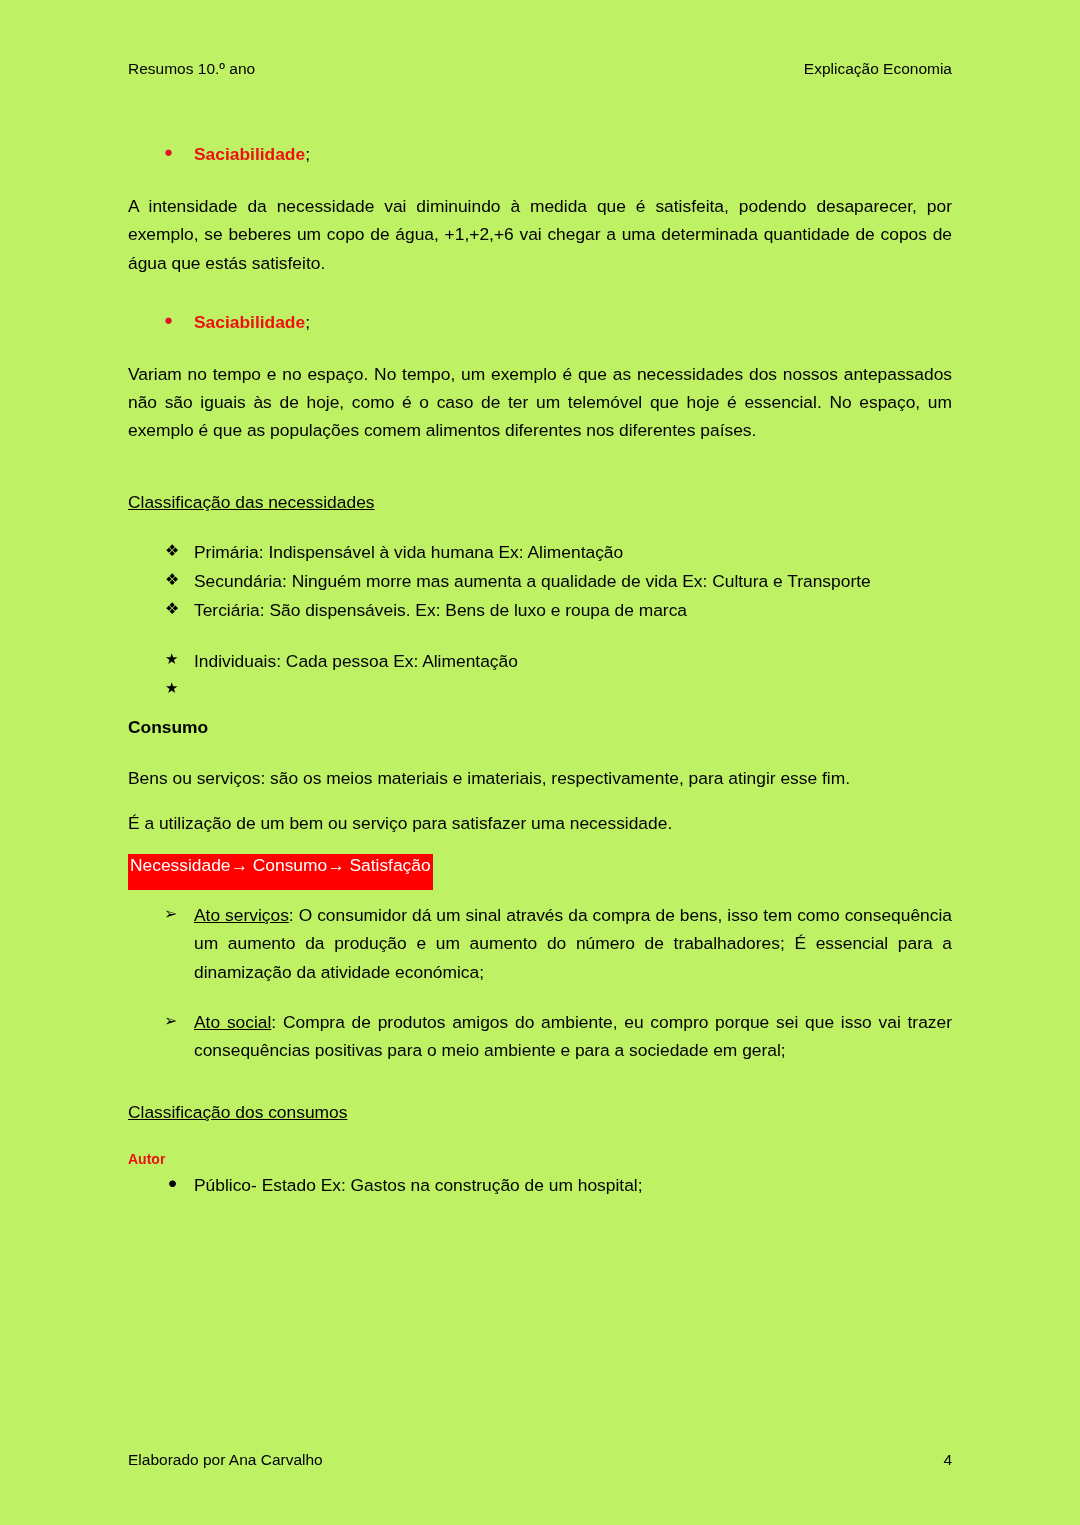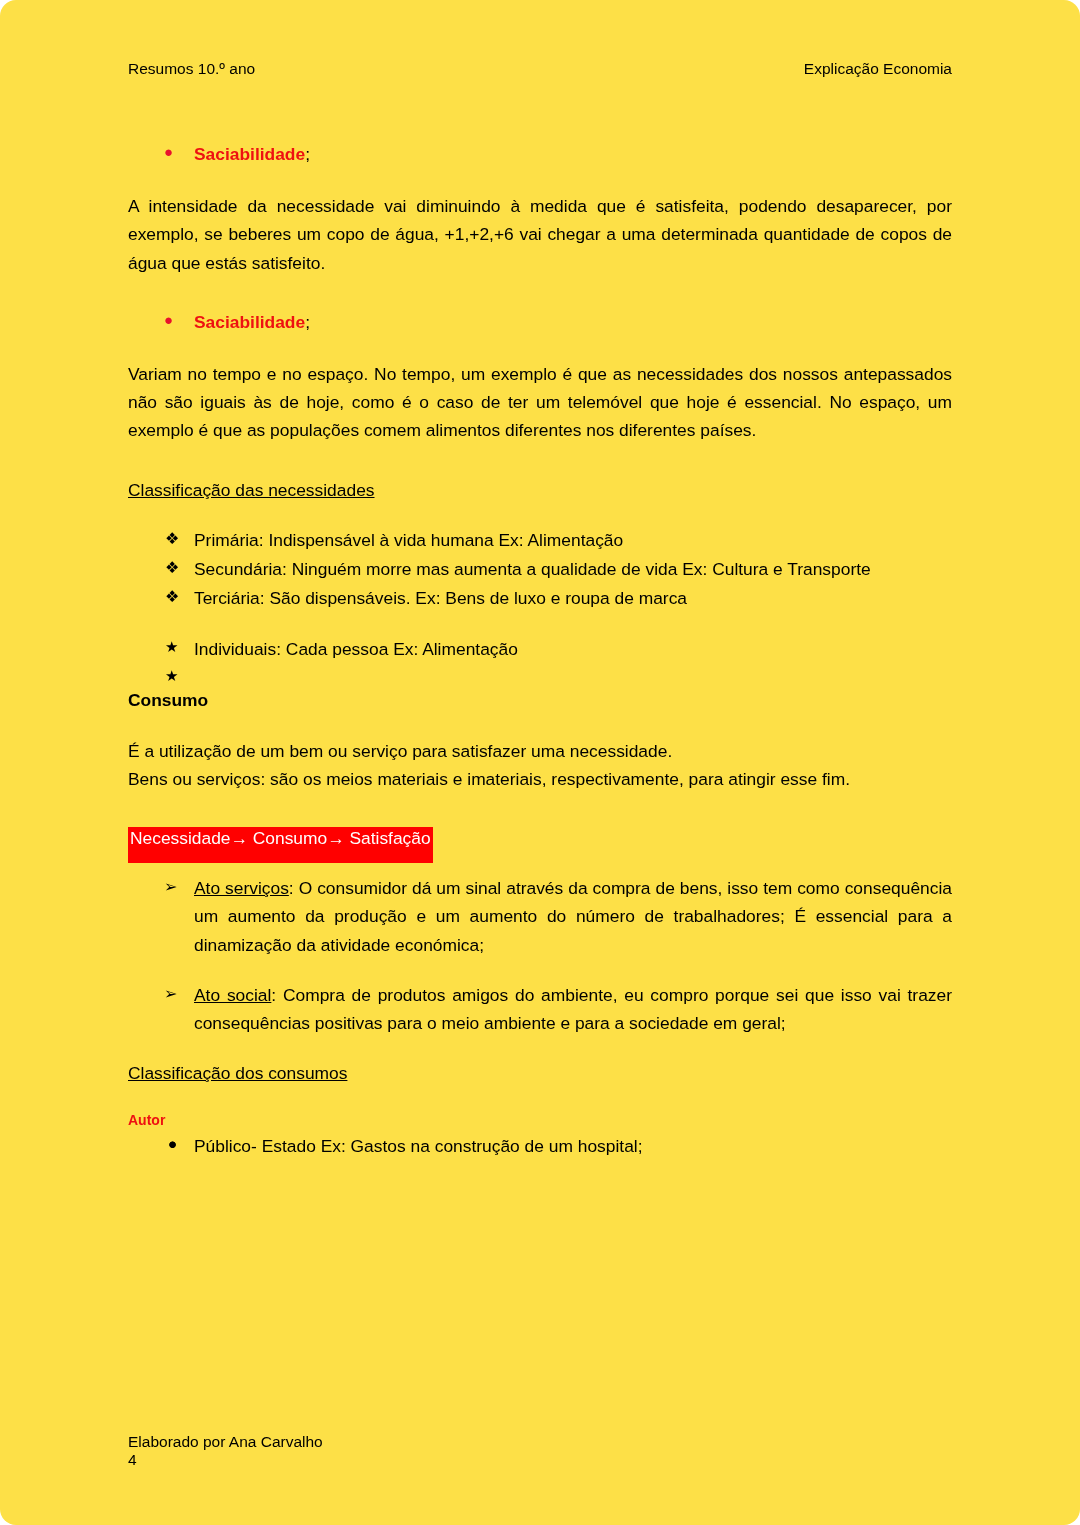--- a/index.html
+++ b/index.html
@@ -8,24 +8,23 @@
     background: #ffffff;
   }
   body {
     font-family: "Liberation Sans", sans-serif;
     color: #000000;
   }
   .page {
     position: relative;
     width: 1080px;
     height: 1525px;
-    background: #fde047;
+    background: #bef264;
     overflow: hidden;
     box-sizing: border-box;
-    border-radius: 16px;
   }
 
   
   .runhead {
     position: absolute;
     left: 128px;
     right: 128px;
     top: 60px;
     display: flex;
     justify-content: space-between;
@@ -34,21 +33,20 @@
   }
   .runfoot {
     position: absolute;
     left: 128px;
     right: 128px;
     bottom: 55px;
     display: flex;
     justify-content: space-between;
     font-size: 15.5px;
     line-height: 1.2;
-    flex-direction: column;
   }
 
   
   .content {
     position: absolute;
     left: 128px;
     top: 140px;
     width: 824px;
   }
 
@@ -148,25 +146,27 @@
     font-size: 15px;
     color: #000;
   }
 
   
   .u { text-decoration: underline; }
   .sec-head {
     font-size: 17.4px;
     line-height: 1.62;
     text-decoration: underline;
+    margin-top: 12px;
   }
   .bold-head {
     font-size: 17.4px;
     line-height: 1.62;
     font-weight: bold;
+    margin-top: 15px;
   }
   .red-head {
     font-size: 14px;
     line-height: 1.62;
     font-weight: bold;
     color: #ee1111;
   }
   .hl {
     background: #ff0000;
     color: #ffffff;
@@ -250,22 +250,22 @@
         <span class="bul">★</span>
       </li>
     </ul>
 
     <div class="spacer-md"></div>
 
     <div class="bold-head">Consumo</div>
 
     <div class="spacer-md"></div>
 
+    <p class="para">Bens ou serviços: são os meios materiais e imateriais, respectivamente, para atingir esse fim.</p>
     <p class="para tight">É a utilização de um bem ou serviço para satisfazer uma necessidade.</p>
-    <p class="para">Bens ou serviços: são os meios materiais e imateriais, respectivamente, para atingir esse fim.</p>
 
     <div class="spacer-sm"></div>
 
     <div class="hl-wrap">
       <span class="hl">Necessidade→ Consumo→ Satisfação</span>
     </div>
 
     <div class="spacer-md"></div>
 
     <ul class="blist lvl-arrow">

